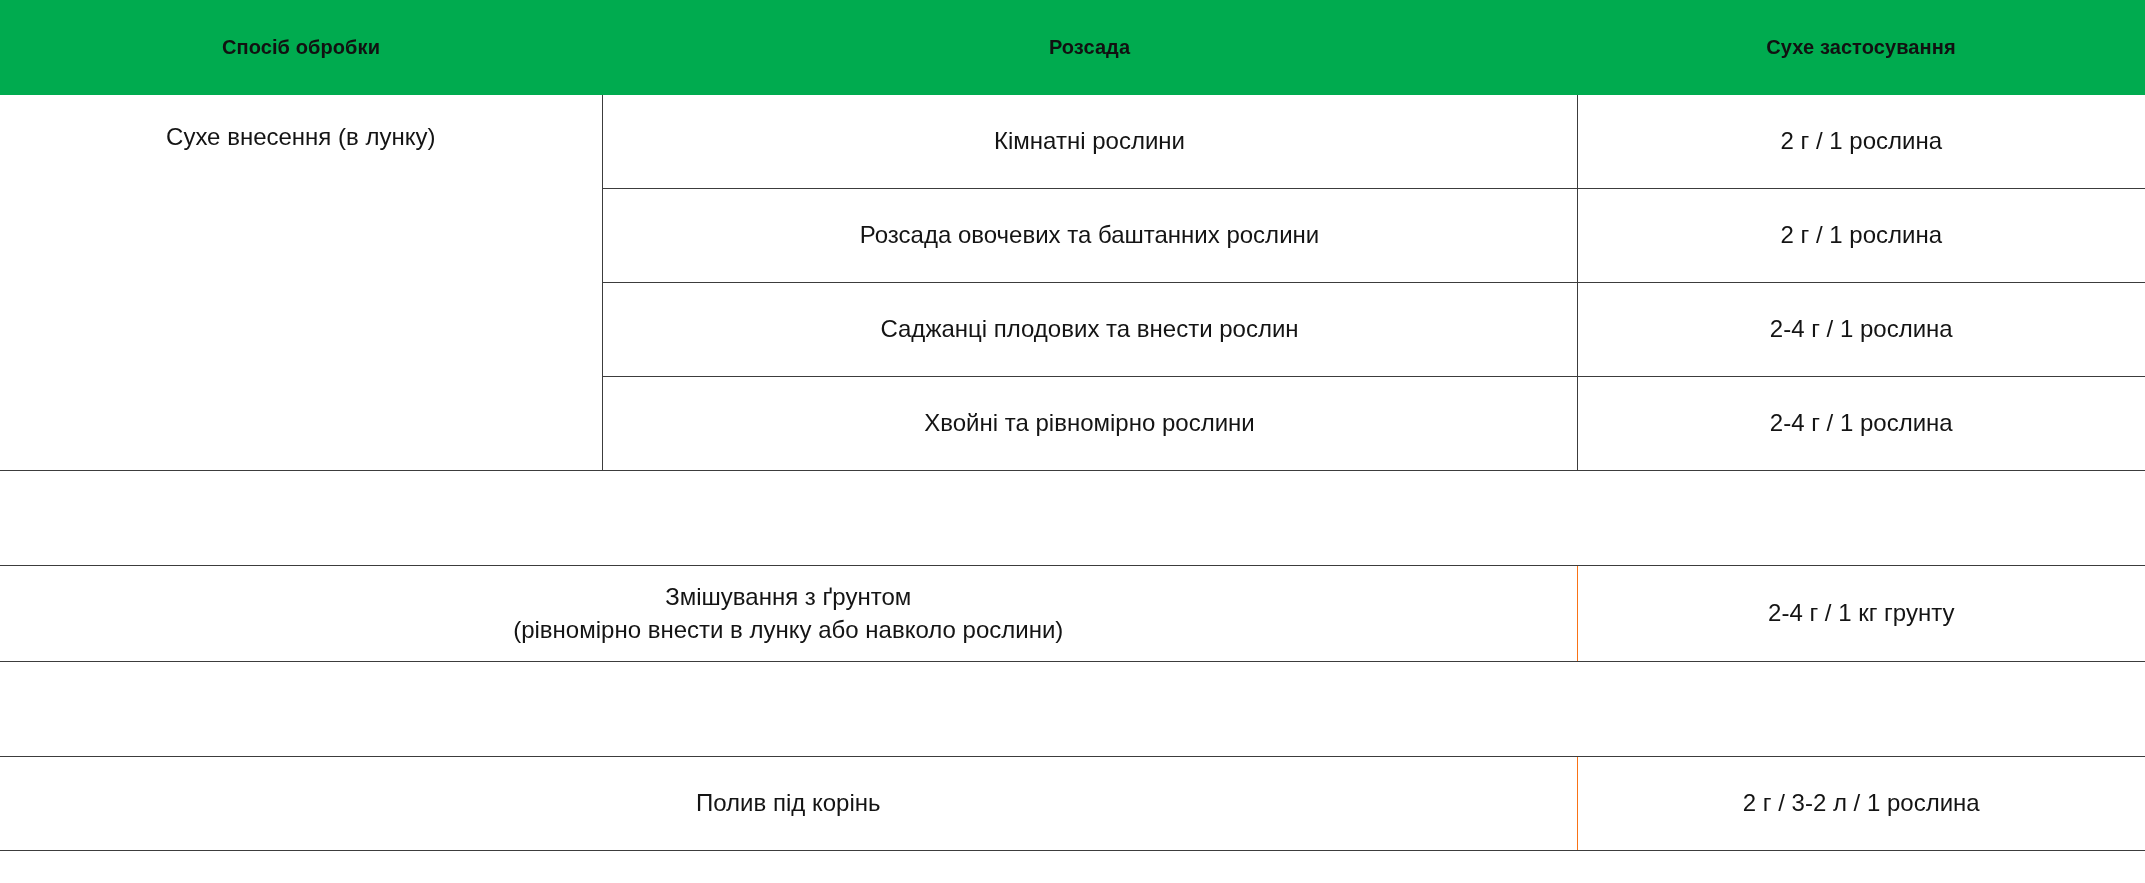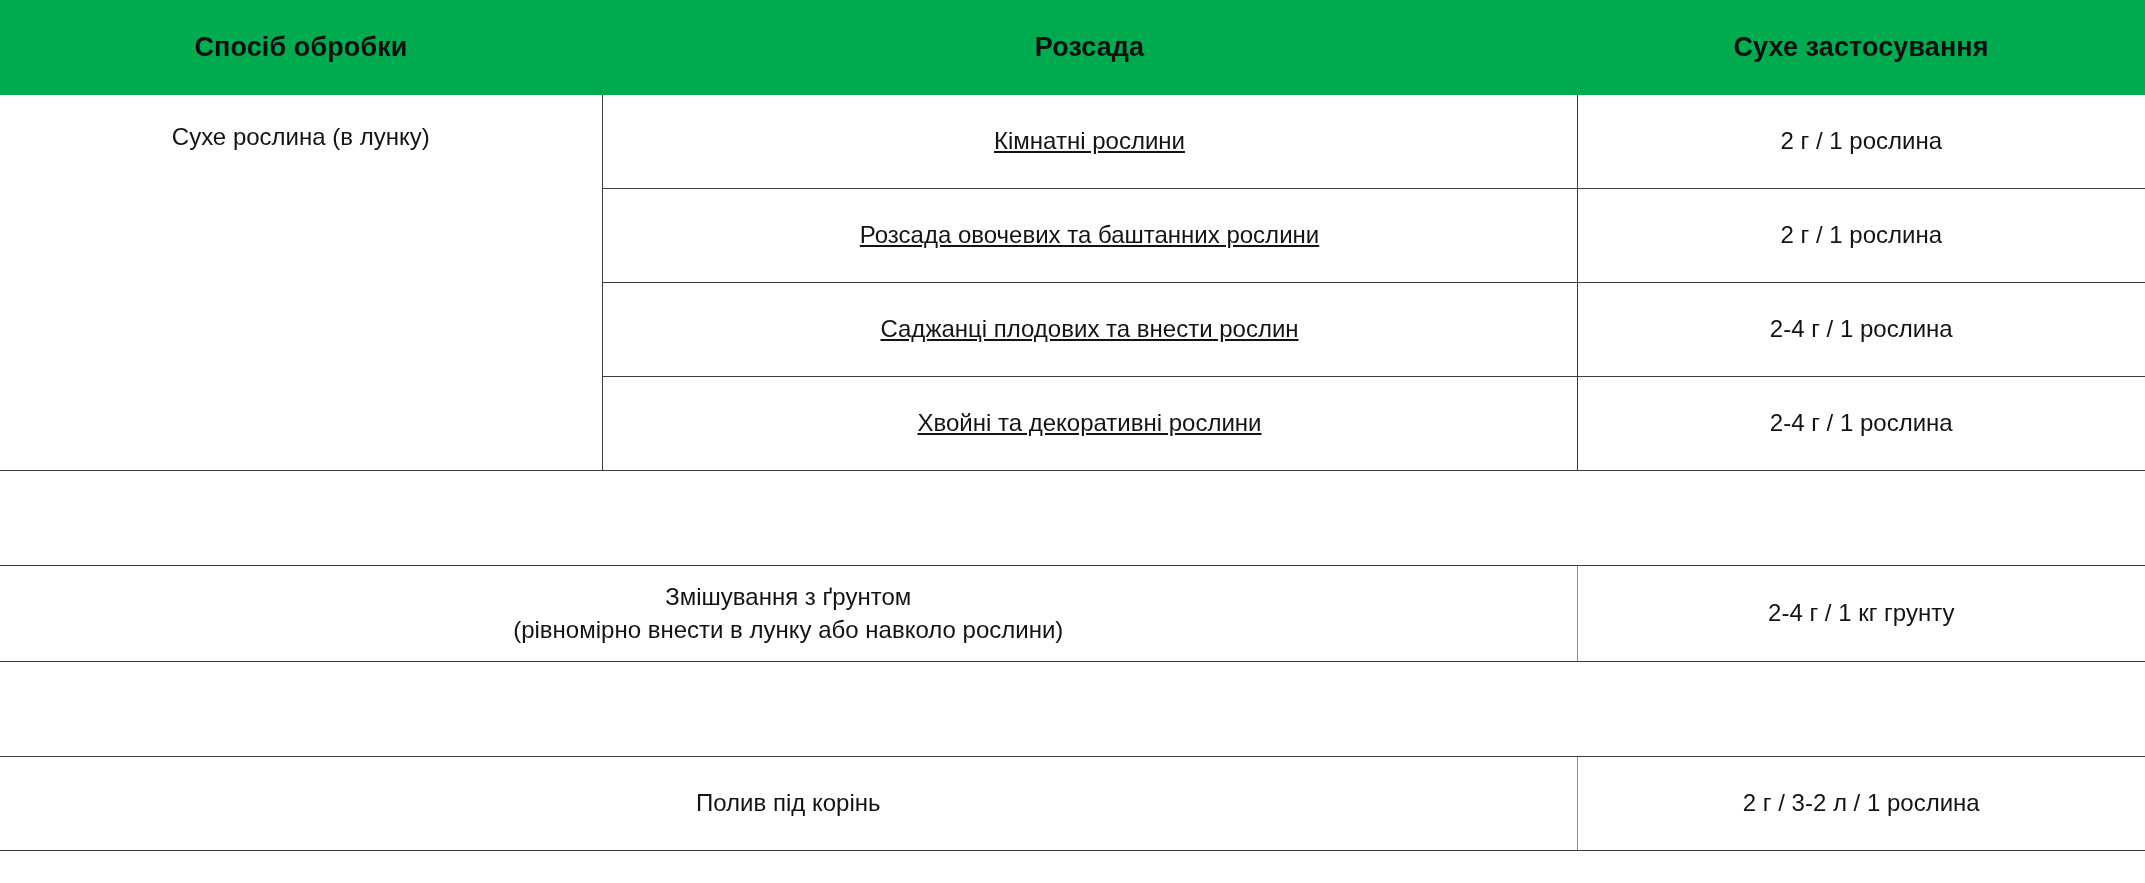--- a/index.html
+++ b/index.html
@@ -30,21 +30,21 @@
 
   
   col.c-method { width: 602px; }
   col.c-culture { width: 975px; }
   col.c-rate   { width: 568px; }
 
   
   thead th {
     background: #00ab4f;
     color: #111111;
-    font-size: 27px;
+    font-size: 20px;
     font-weight: bold;
     text-align: center;
     vertical-align: middle;
     height: 95px;
     padding: 0 22px;
     border: none;
     letter-spacing: 0.1px;
   }
 
   
@@ -62,21 +62,20 @@
   }
 
   tbody td.method {
     vertical-align: top;
     padding-top: 26px;
     border-right: 1px solid #3c3c3c;
   }
 
   tbody td.culture {
     border-right: 1px solid #3c3c3c;
-    text-decoration: underline;
   }
 
   tbody td.culture-wide {
     border-right: 1px solid #f97316;
   }
 
   tbody td.rate {
     border-left: none;
   }
 
@@ -116,37 +115,37 @@
       <tr>
         <th>Спосіб обробки</th>
         <th>Розсада</th>
         <th>Сухе застосування</th>
       </tr>
     </thead>
 
     <tbody>
 
       <tr class="r-dry-1">
-        <td class="method" rowspan="4">Сухе рослина (в лунку)</td>
+        <td class="method" rowspan="4">Сухе внесення (в лунку)</td>
         <td class="culture">Кімнатні рослини</td>
         <td class="rate">2 г / 1 рослина</td>
       </tr>
 
       <tr class="r-dry-2">
         <td class="culture">Розсада овочевих та баштанних рослини</td>
         <td class="rate">2 г / 1 рослина</td>
       </tr>
 
       <tr class="r-dry-3">
         <td class="culture">Саджанці плодових та внести рослин</td>
         <td class="rate">2-4 г / 1 рослина</td>
       </tr>
 
       <tr class="r-dry-4">
-        <td class="culture">Хвойні та декоративні рослини</td>
+        <td class="culture">Хвойні та рівномірно рослини</td>
         <td class="rate">2-4 г / 1 рослина</td>
       </tr>
 
       <tr class="spacer">
         <td colspan="3"></td>
       </tr>
 
       <tr class="r-mix">
         <td class="culture-wide two-line" colspan="2">
           <span>Змішування з ґрунтом</span>

